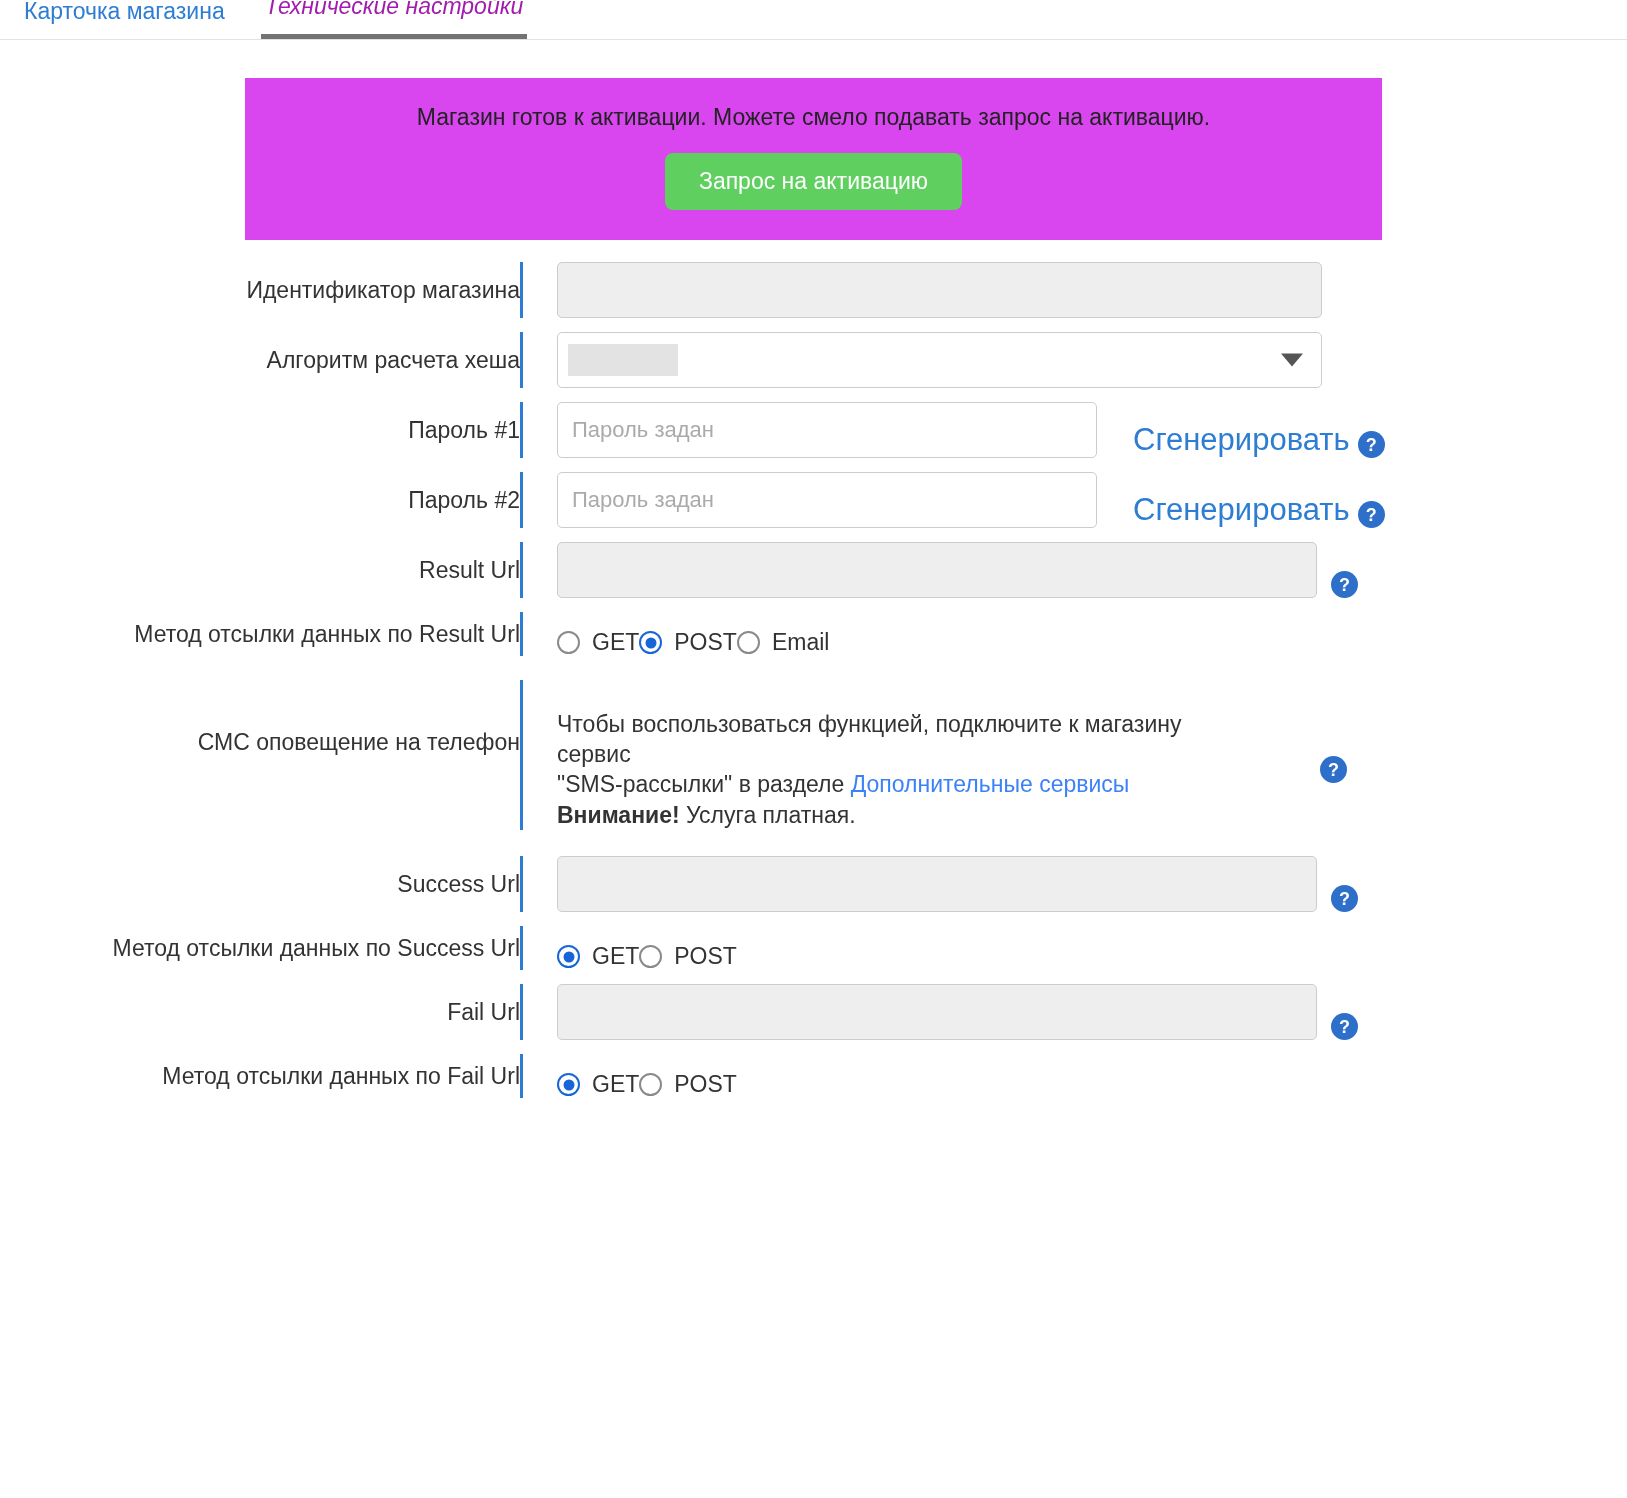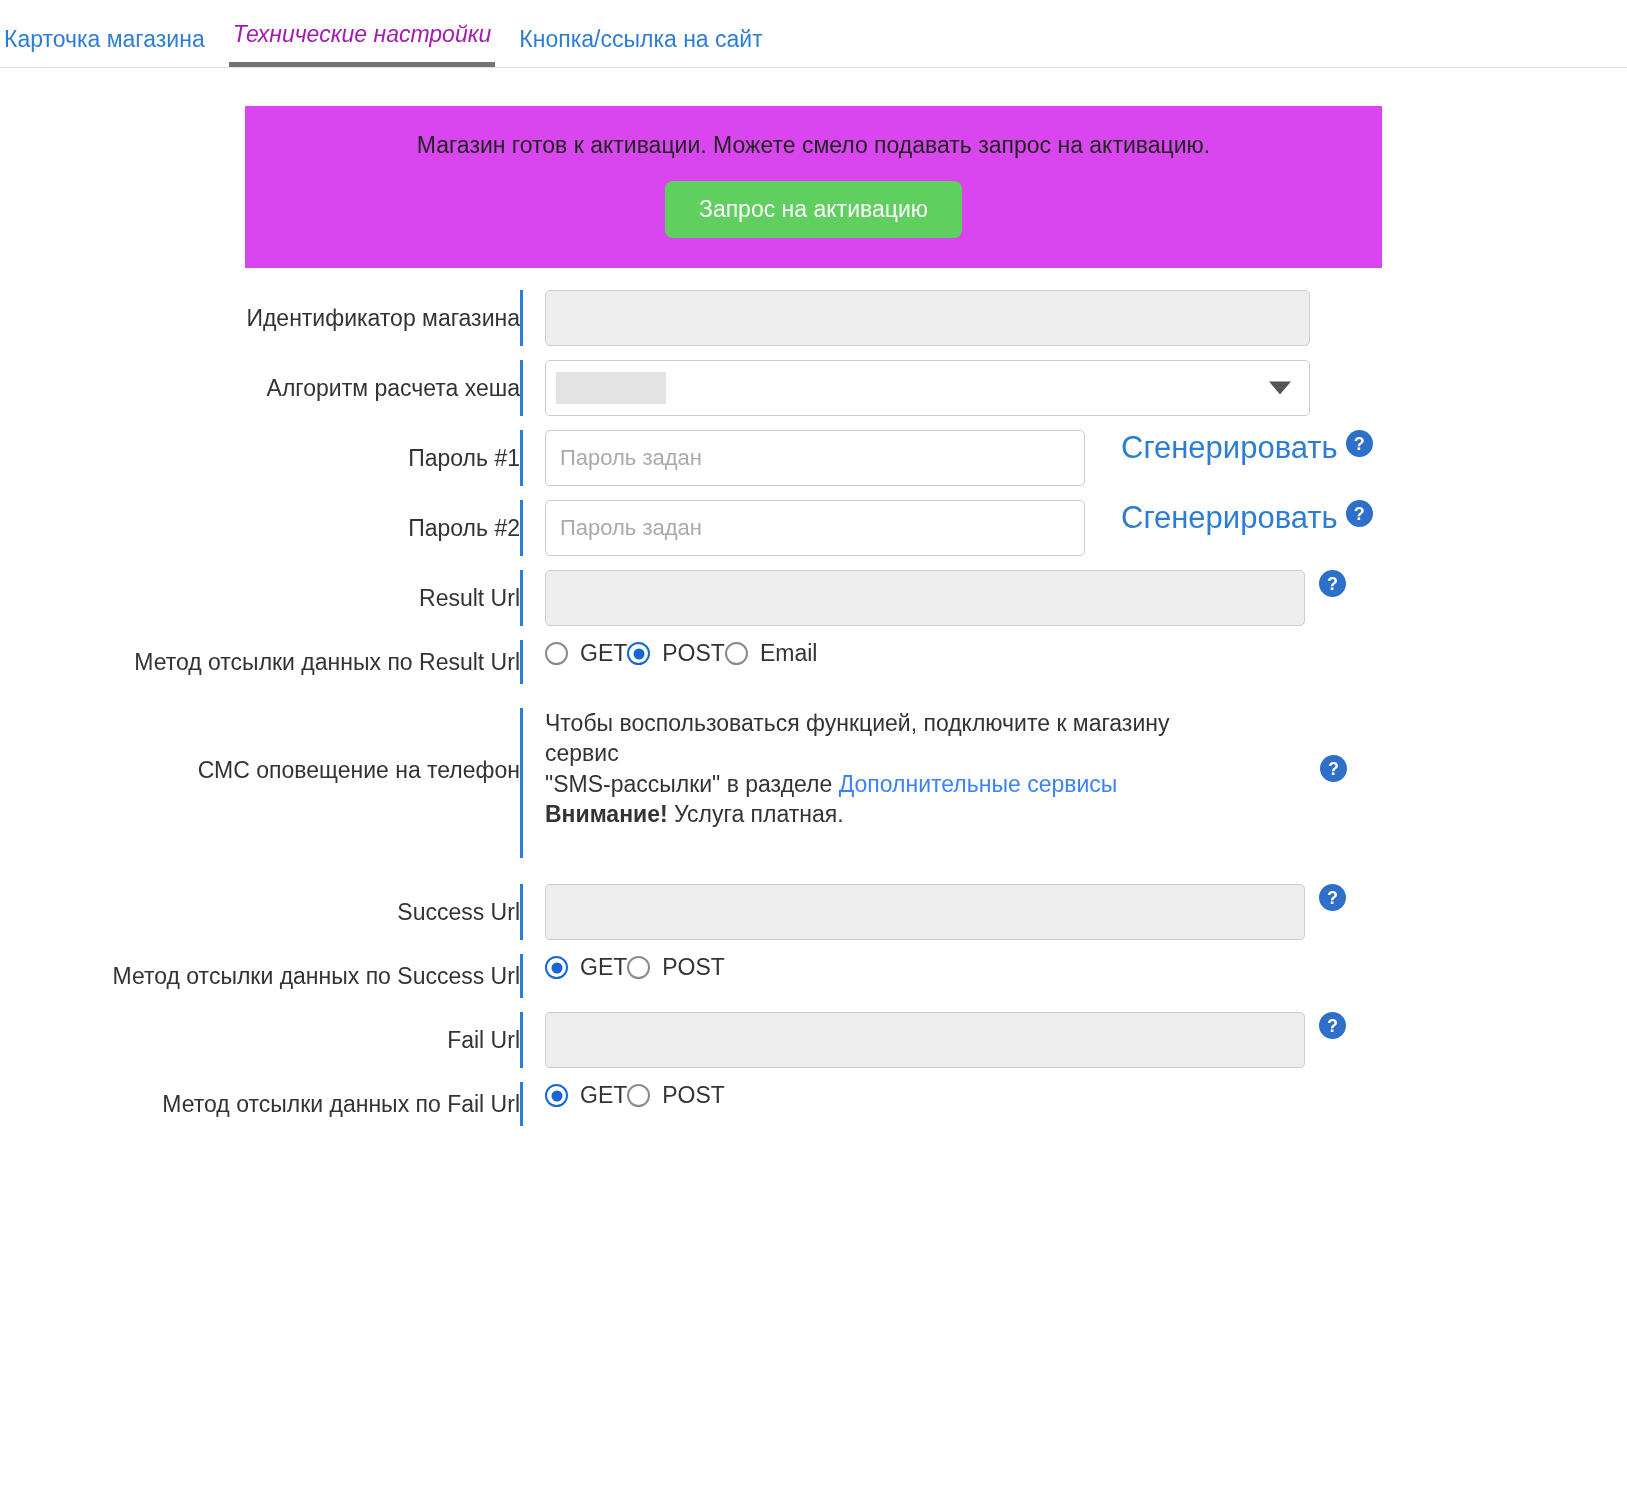--- a/index.html
+++ b/index.html
@@ -14,22 +14,23 @@
     min-height: 1498px;
     color: #333333;
     font-size: 22px;
   }
 
   
   .tabs {
     display: flex;
     align-items: flex-end;
     border-bottom: 1px solid #e2e2e2;
-    height: 68px;
-    gap: 20px;
+    height: 40px;
+    padding-left: 20px;
+    gap: 32px;
   }
   .tab {
     font-size: 23px;
     line-height: 1;
     padding: 0 4px 16px 4px;
     color: #2d7dd2;
     cursor: pointer;
     white-space: nowrap;
   }
   .tab.active {
@@ -74,23 +75,23 @@
   .row.top-align { align-items: flex-start; }
   .label {
     width: 520px;
     text-align: right;
     font-size: 23px;
     color: #333333;
     line-height: 1.25;
   }
   .field {
     border-left: 3px solid #2d7dd2;
-    padding-left: 22px;
-    display: flex;
-    align-items: flex-start;
+    padding-left: 34px;
+    display: flex;
+    align-items: flex-end;
     min-height: 44px;
     flex: 1;
   }
   .field.tall { align-self: stretch; min-height: 150px; }
 
   .inp {
     background: #eeeeee;
     border: 1px solid #cccccc;
     border-radius: 5px;
     height: 56px;
@@ -202,21 +203,20 @@
   .sms-text b { font-weight: bold; }
   .sms-wrap { display: flex; align-items: center; width: 100%; }
   .sms-help-holder { margin-left: auto; padding-right: 280px; }
 </style>
 </head>
 <body>
 
 <div class="tabs">
   <div class="tab">Карточка магазина</div>
   <div class="tab active">Технические настройки</div>
-  <div class="tab">Кнопка/ссылка на сайт</div>
 </div>
 
 <div class="notice">
   <div class="notice-text">Магазин готов к активации. Можете смело подавать запрос на активацию.</div>
   <button class="activate-btn">Запрос на активацию</button>
 </div>
 
 <div class="form">
 
   <div class="row">

